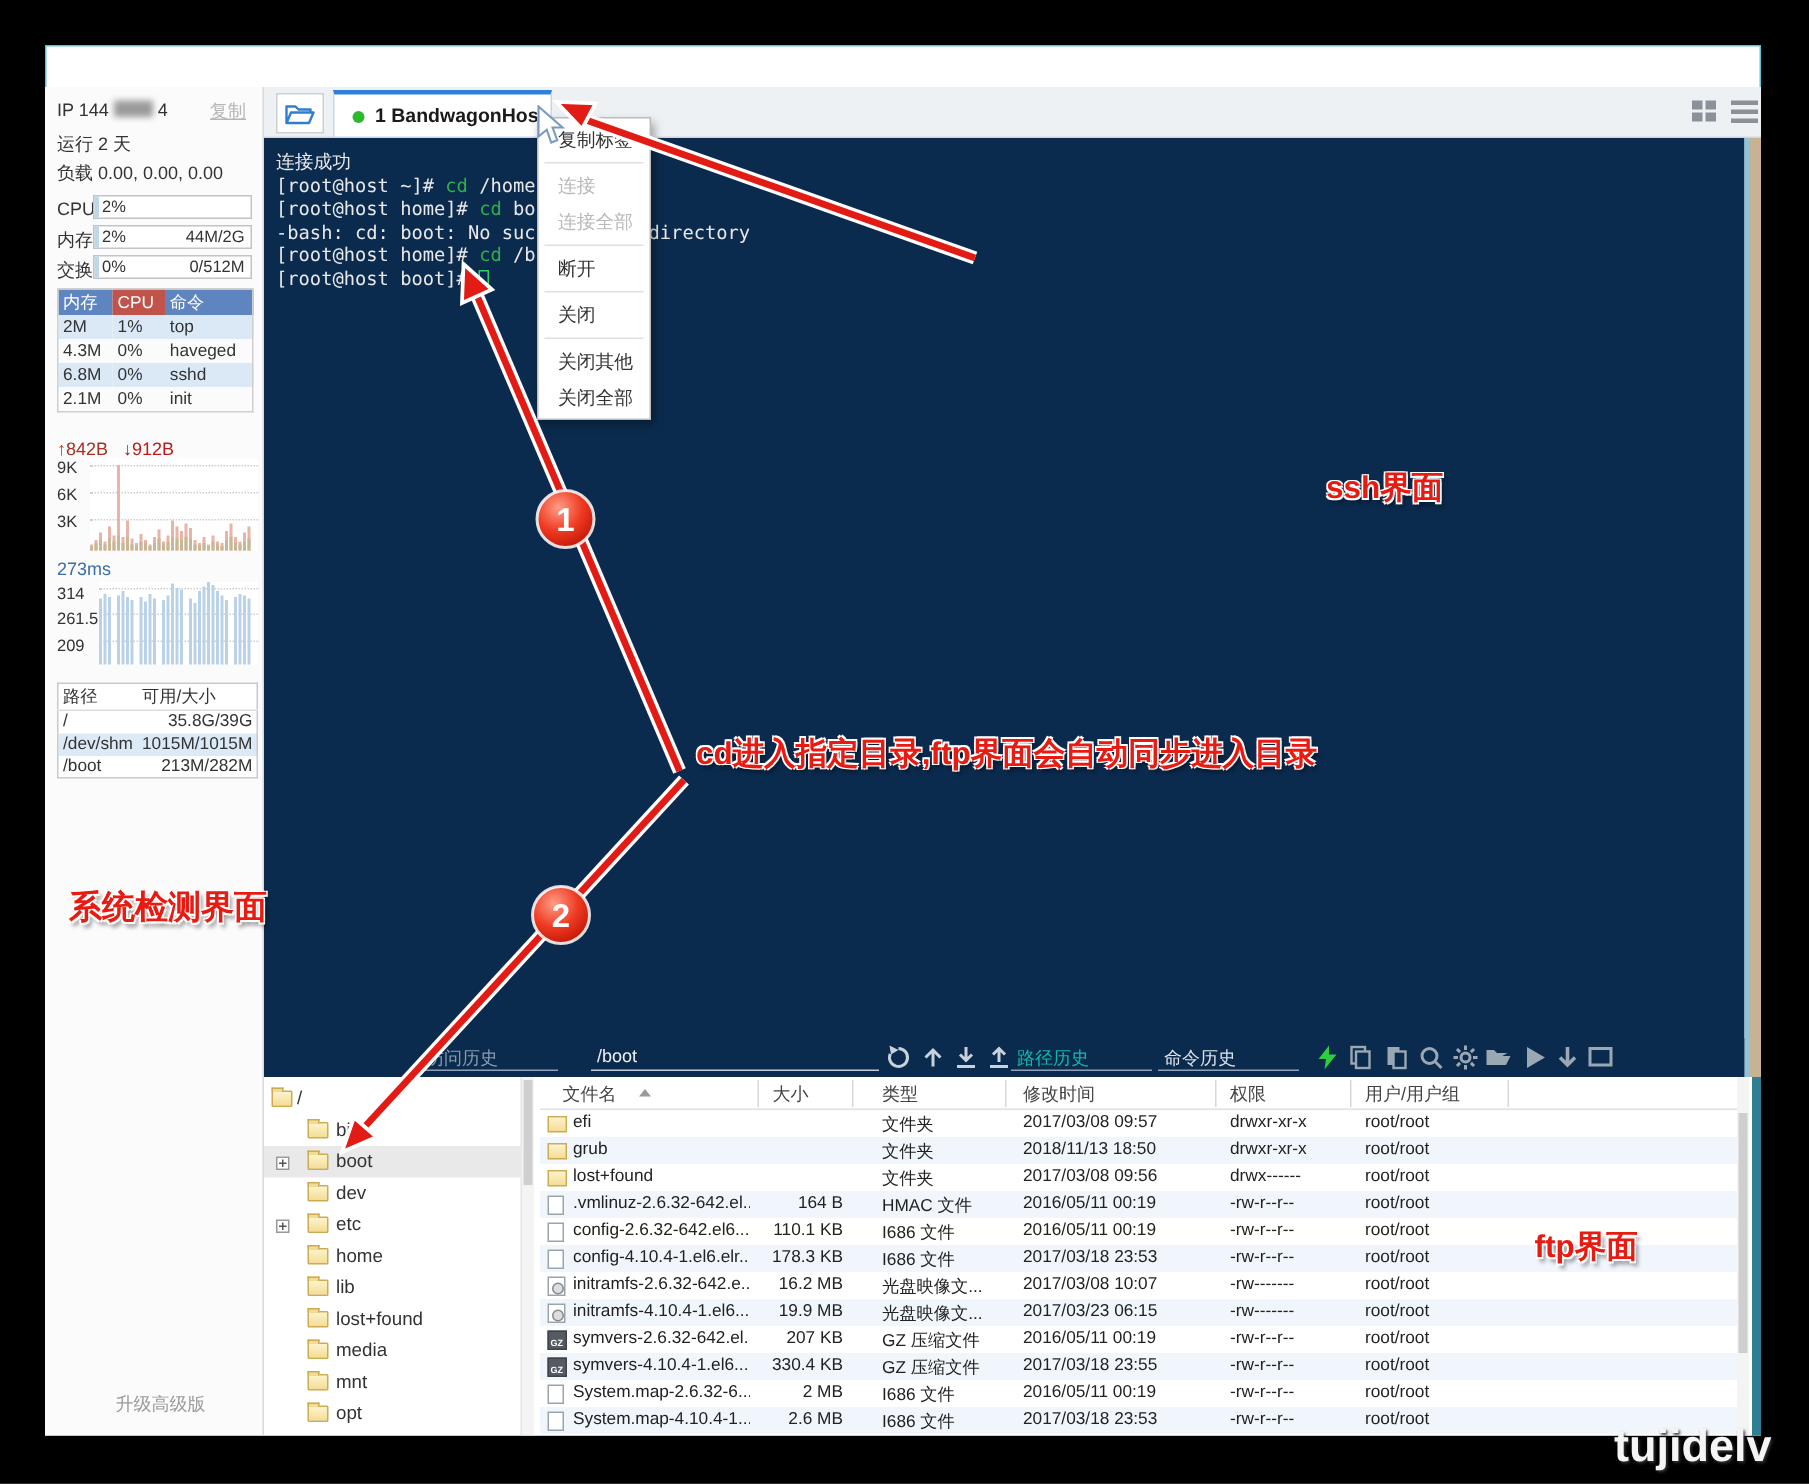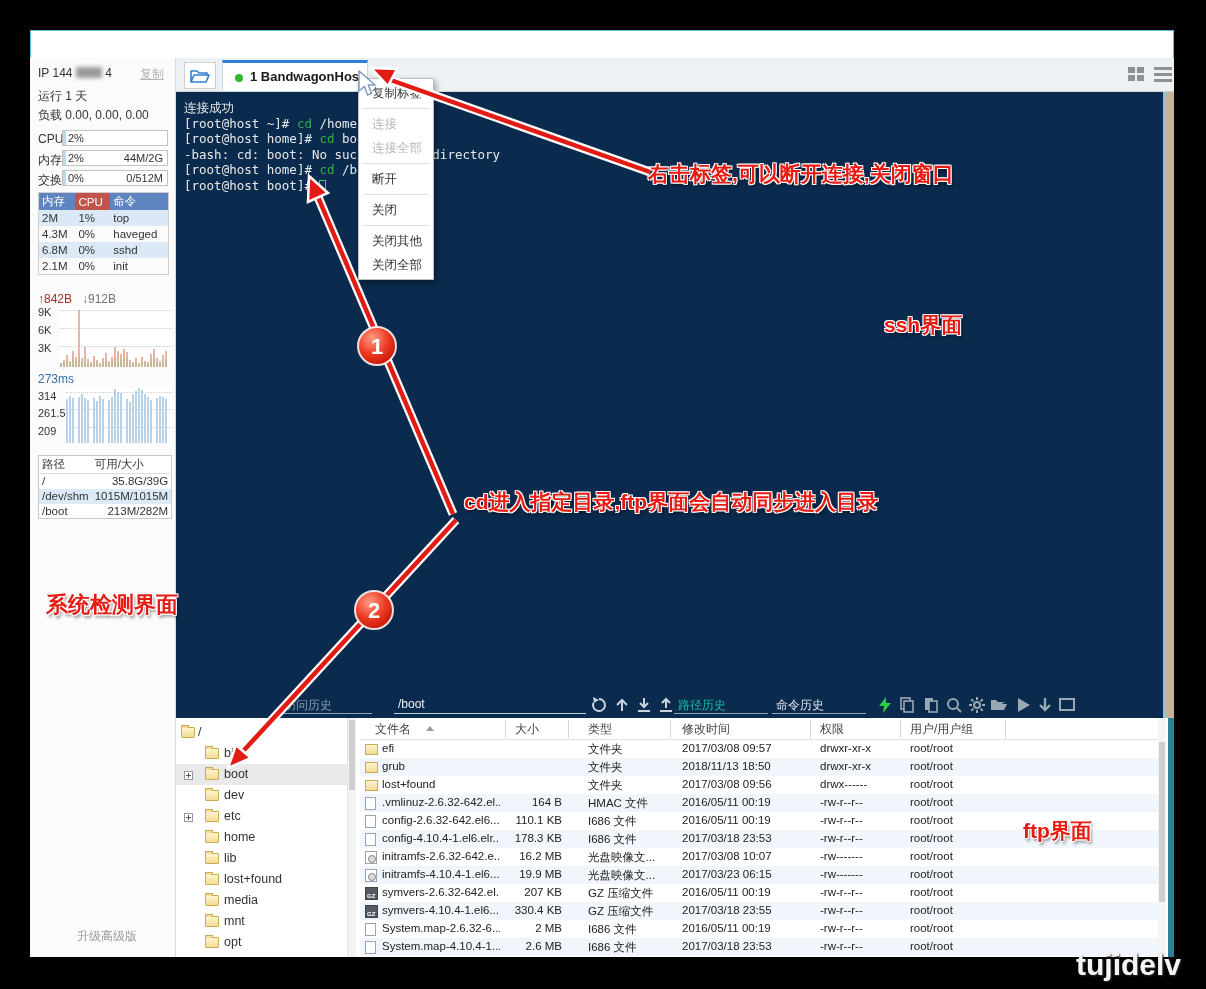--- a/index.html
+++ b/index.html
@@ -35,21 +35,21 @@
   #disk-table{position:absolute;left:8px;top:397px;width:133px;border:1px solid #c9c9c9;background:#fff;}
   #disk-table th{font-weight:normal;text-align:left;border-bottom:1px solid #dcdcdc;padding:1px 3px;height:15px;}
   #disk-table td{padding:1px 3px;height:15px;}
   #disk-table tr.alt{background:#dce9f6;}
   #disk-table .num{text-align:right;}
   .chart{position:absolute;background:#fff;}
   .gridline{position:absolute;left:0;width:100%;border-top:1px dotted #cfcfcf;}
   .bars{position:absolute;left:0;bottom:0;width:100%;display:flex;align-items:flex-end;gap:1px;}
   .bars div{width:2px;}
   .tick{position:absolute;left:8px;font-size:11px;color:#333;}
-  .netup{color:#a33224;} .netdn{color:#737373;}
+  .netup{color:#a33224;} .netdn{color:#b91c1c;}
   .tri-down{display:inline-block;width:0;height:0;border-left:5px solid transparent;border-right:5px solid transparent;border-top:6px solid #222;vertical-align:1px;}
   .red-note{position:absolute;color:#e81b12;font-weight:bold;z-index:55;white-space:nowrap;
     text-shadow:-1px -1px 0 #fff,1px -1px 0 #fff,-1px 1px 0 #fff,1px 1px 0 #fff,2px 3px 3px rgba(0,0,0,.45);}
 
   
   #tabbar{left:176px;top:58px;width:998px;height:34px;background:#eef1f4;border-bottom:1px solid #d5d5d5;}
   #open-btn{position:absolute;left:8px;top:4px;width:32px;height:27px;background:#fff;border:1px solid #cfcfcf;display:flex;align-items:center;justify-content:center;}
   #tab-active{position:absolute;left:46px;top:2px;width:146px;height:32px;background:#fff;border:1px solid #c9d6e4;border-top:3px solid #2f80d8;}
   #tab-active .dot{position:absolute;left:12px;top:11px;width:8px;height:8px;border-radius:50%;background:#2db82d;}
   #tab-active .tlabel{position:absolute;left:27px;top:6px;font-weight:bold;font-size:13px;color:#1a1a1a;}
@@ -130,21 +130,21 @@
   <div id="win-frame" class="abs"></div>
 
 
   <div id="sidebar" class="abs">
     <div class="srow" style="top:8px;">
       <span>IP 144</span>
       <span class="blurbox"></span>
       <span>4</span>
     </div>
     <div class="srow gray" style="top:8px;left:110px;text-decoration:underline;">复制</div>
-    <div class="srow" style="top:30px;">运行 1 天</div>
+    <div class="srow" style="top:30px;">运行 2 天</div>
     <div class="srow" style="top:49px;">负载 0.00, 0.00, 0.00</div>
 
     <div class="srow" style="top:74px;">CPU</div>
     <div class="meter" style="top:72px;">
       <i class="sliver"></i>
         <span class="pct">2%</span>
         <span class="det"></span>
     </div>
     <div class="srow" style="top:94px;">内存</div>
     <div class="meter" style="top:92px;">
@@ -628,21 +628,20 @@
             <span class="fc owner">root/root</span>
           </div>
         </div>
     </div>
     <div id="list-sb">
         <i></i>
       </div>
   </div>
   <div id="ftp-edge" class="abs"></div>
 
-  <div class="red-note" style="left:648px;top:160px;font-size:21px;">右击标签,可以断开连接,关闭窗口</div>
   <div class="red-note" style="left:884px;top:311px;font-size:21px;">ssh界面</div>
   <div class="red-note" style="left:464px;top:488px;font-size:21px;">cd进入指定目录,ftp界面会自动同步进入目录</div>
   <div class="red-note" style="left:46px;top:590px;font-size:22px;">系统检测界面</div>
   <div class="red-note" style="left:1023px;top:817px;font-size:21px;">ftp界面</div>
 
   <svg id="overlay" class="abs" width="1206" height="989" viewBox="0 0 1206 989">
     <defs>
       <radialGradient id="ballgrad" cx="38%" cy="30%" r="75%">
         <stop offset="0%" stop-color="#ff9d87"></stop>
           <stop offset="55%" stop-color="#ee3b22"></stop>

